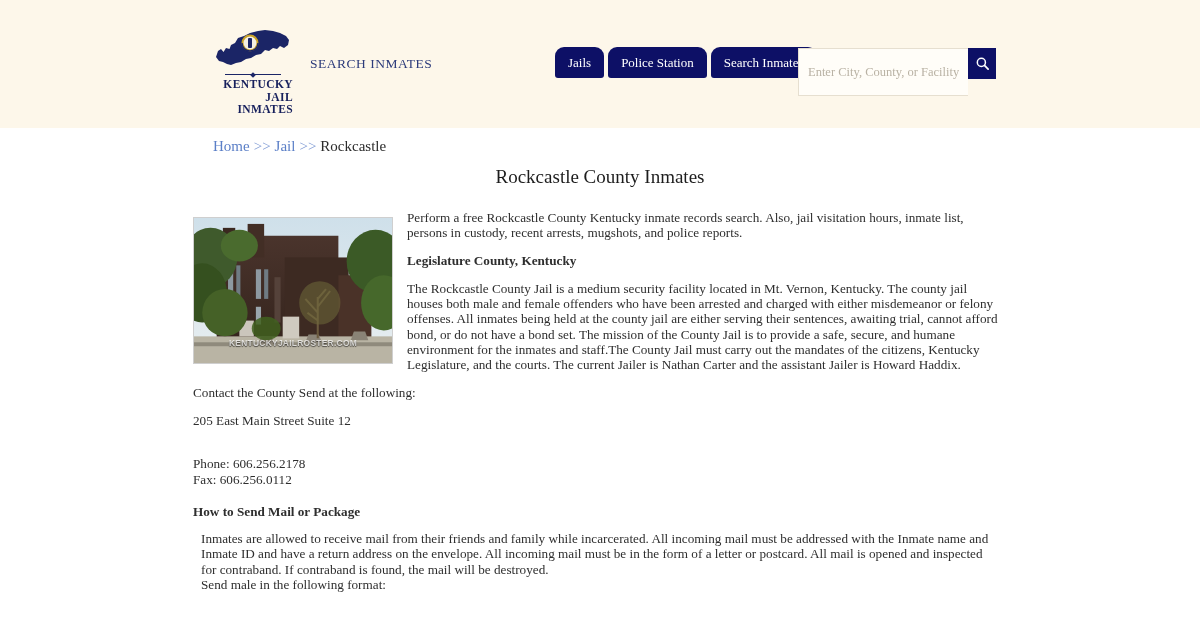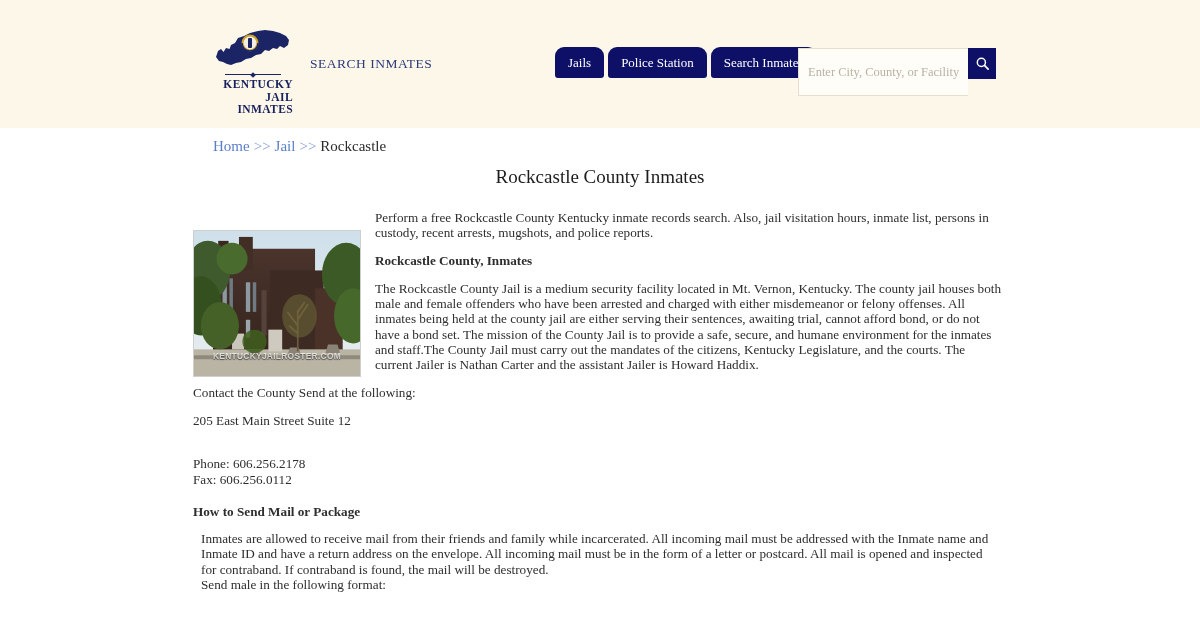--- a/index.html
+++ b/index.html
@@ -182,23 +182,23 @@
     width: 812px;
     font-family: "Liberation Serif", serif;
     font-size: 13.2px;
     line-height: 15.3px;
     color: #2e2e2e;
     text-align: left;
   }
 
   .jail-photo {
     float: left;
-    width: 168px;
+    width: 200px;
     height: 147px;
-    margin: 20px 14px 4px 0;
+    margin: 7px 14px 4px 0;
     position: relative;
     overflow: hidden;
     border: 1px solid #cfcfcf;
     background: #000000;
   }
   .photo-svg { display:block; width:100%; height:100%; }
   .photo-watermark {
     position: absolute;
     left: 50%;
     bottom: 12px;
@@ -326,21 +326,21 @@
         <path d="M120 122 l0 -42 M120 96 l-12 -14 M120 90 l12 -16 M120 104 l-10 -8 M120 82 l8 -10" stroke="#6b5a3e" stroke-width="2" fill="none"></path>
         <ellipse cx="122" cy="86" rx="20" ry="22" fill="#6f6a3a" opacity="0.55"></ellipse>
 
         <ellipse cx="70" cy="112" rx="14" ry="12" fill="#41601f" opacity="0.85"></ellipse>
       </svg>
       <div class="photo-watermark">KENTUCKYJAILROSTER.COM</div>
     </div>
 
     <p>Perform a free Rockcastle County Kentucky inmate records search. Also, jail visitation hours, inmate list, persons in custody, recent arrests, mugshots, and police reports.</p>
 
-    <p class="bold-line">Rockcastle County, Inmates</p>
+    <p class="bold-line">Legislature County, Kentucky</p>
 
 
     <p>The Rockcastle County Jail is a medium security facility located in Mt. Vernon, Kentucky. The county jail houses both male and female offenders who have been arrested and charged with either misdemeanor or felony offenses. All inmates being held at the county jail are either serving their sentences, awaiting trial, cannot afford bond, or do not have a bond set. The mission of the County Jail is to provide a safe, secure, and humane environment for the inmates and staff.The County Jail must carry out the mandates of the citizens, Kentucky Legislature, and the courts. The current Jailer is Nathan Carter and the assistant Jailer is Howard Haddix.</p>
 
     <p class="contact-line">Contact the County Send at the following:</p>
 
     <div class="addr-block">
       <div>205 East Main Street Suite 12</div>
     </div>
 

